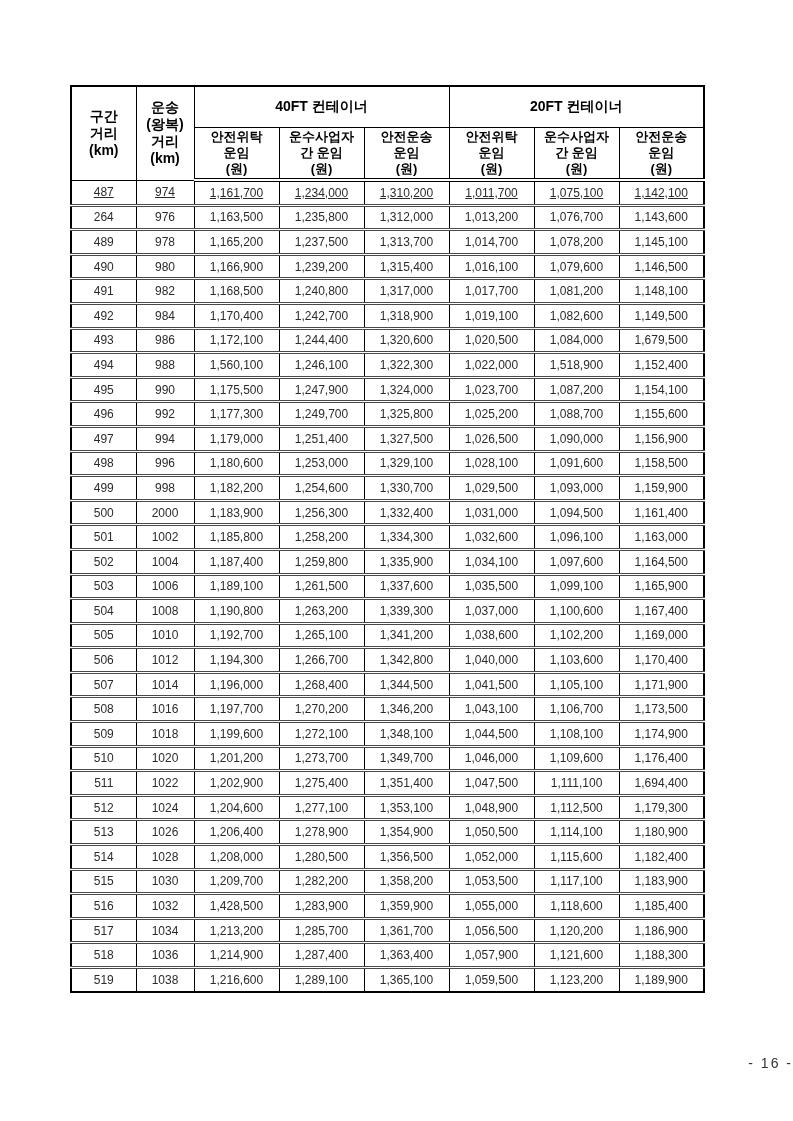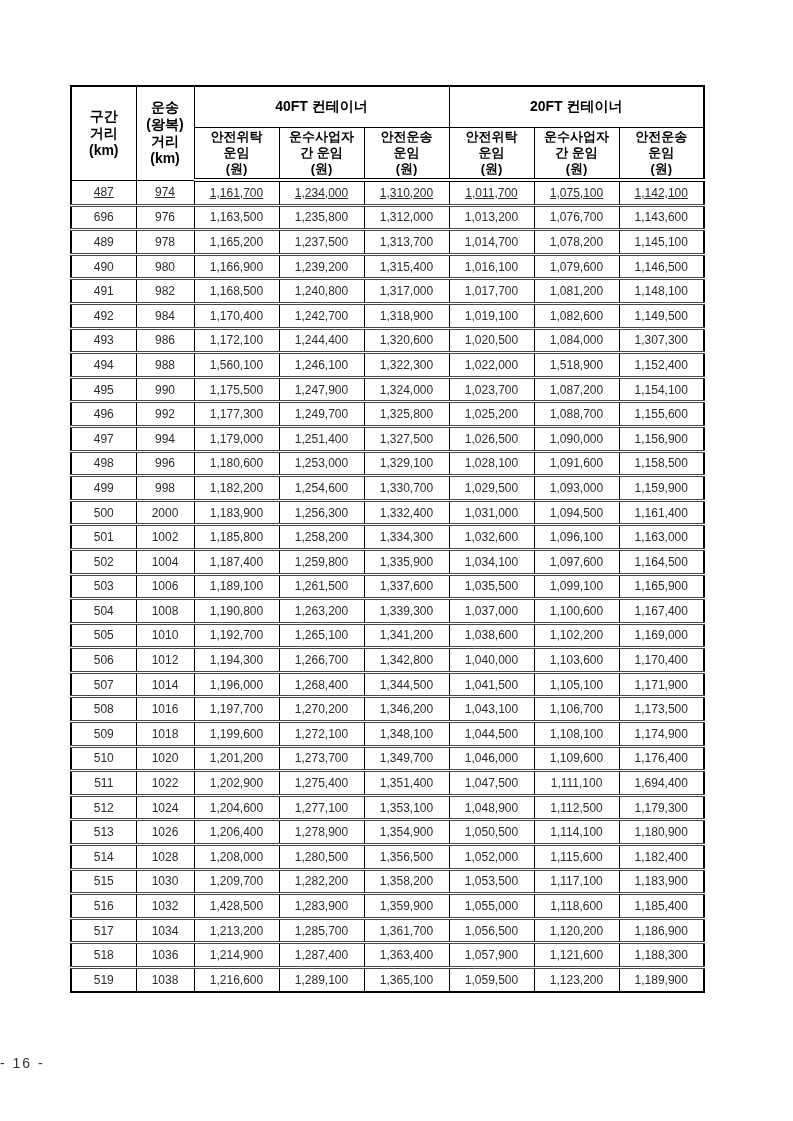--- a/index.html
+++ b/index.html
@@ -62,21 +62,21 @@
   }
   .rate-table tbody tr:first-child td {
     border-top: none;
     text-decoration: underline;
   }
   .page-footer {
     position: absolute;
     top: 1055px;
     left: 0;
     width: 100%;
-    text-align: left;
+    text-align: right;
     font-size: 14px;
     color: #333333;
     letter-spacing: 2px;
   }
 </style>
 </head>
 <body>
 
 <div class="page">
 
@@ -129,21 +129,21 @@
           <td>487</td>
           <td>974</td>
           <td>1,161,700</td>
           <td>1,234,000</td>
           <td>1,310,200</td>
           <td>1,011,700</td>
           <td>1,075,100</td>
           <td>1,142,100</td>
         </tr>
         <tr>
-          <td>696</td>
+          <td>264</td>
           <td>976</td>
           <td>1,163,500</td>
           <td>1,235,800</td>
           <td>1,312,000</td>
           <td>1,013,200</td>
           <td>1,076,700</td>
           <td>1,143,600</td>
         </tr>
         <tr>
           <td>489</td>
@@ -186,21 +186,21 @@
           <td>1,149,500</td>
         </tr>
         <tr>
           <td>493</td>
           <td>986</td>
           <td>1,172,100</td>
           <td>1,244,400</td>
           <td>1,320,600</td>
           <td>1,020,500</td>
           <td>1,084,000</td>
-          <td>1,307,300</td>
+          <td>1,679,500</td>
         </tr>
         <tr>
           <td>494</td>
           <td>988</td>
           <td>1,560,100</td>
           <td>1,246,100</td>
           <td>1,322,300</td>
           <td>1,022,000</td>
           <td>1,518,900</td>
           <td>1,152,400</td>

